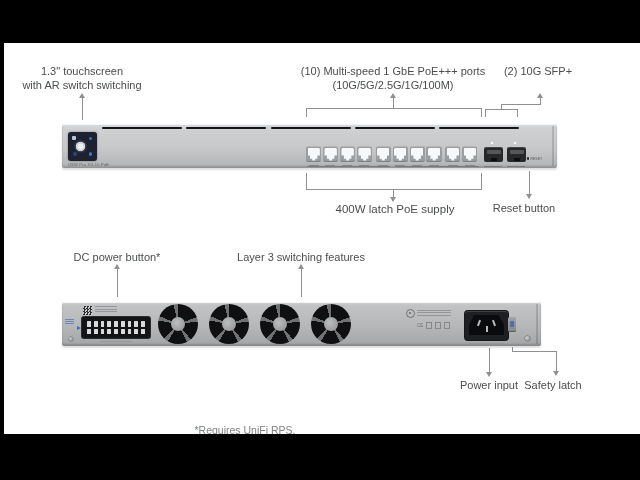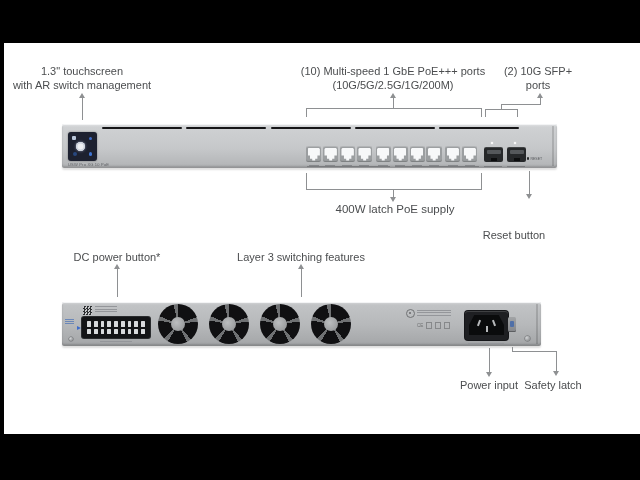--- a/index.html
+++ b/index.html
@@ -9,21 +9,21 @@
   .bar-top{position:absolute;left:0;top:0;width:640px;height:43px;background:#000;z-index:9;}
   .bar-bottom{position:absolute;left:0;top:434px;width:640px;height:46px;background:#000;z-index:9;}
   .bar-left{position:absolute;left:0;top:0;width:4px;height:480px;background:#000;z-index:10;}
 
   
   .lbl{position:absolute;text-align:center;color:#4b4d4f;font-size:11px;line-height:14px;}
   .lbl-touchscreen{left:0;top:64;width:164px;}
   .lbl-poe{left:283px;top:64px;width:220px;}
   .lbl-sfp{left:488px;top:64px;width:100px;}
   .lbl-supply{left:295px;top:202px;width:200px;font-size:11.5px;}
-  .lbl-reset{left:454px;top:201px;width:120px;margin-top:27px;}
+  .lbl-reset{left:464px;top:201px;width:120px;}
   .lbl-dc{left:35px;top:250px;width:164px;}
   .lbl-l3{left:201px;top:250px;width:200px;}
   .lbl-power{left:429px;top:378px;width:120px;}
   .lbl-latch{left:493px;top:378px;width:120px;}
   .lbl-touchscreen{top:64px;}
   .footnote{position:absolute;left:145px;top:424px;width:200px;text-align:center;
             color:#7e8082;font-size:10.5px;z-index:1;}
 
   
   .vl,.hl{position:absolute;background:#8e9092;}
@@ -112,29 +112,28 @@
     background:linear-gradient(#a2a4a6,#84868a);box-shadow:inset 0 -1px 0 rgba(0,0,0,.3);}
   .latch::after{content:"";position:absolute;left:2px;top:4px;width:4px;height:6px;background:#4f6fa8;border-radius:1px;}
 </style>
 </head>
 <body>
 
 <div class="stage">
 
   <div class="lbl lbl-touchscreen">
     <div>1.3" touchscreen</div>
-    <div>with AR switch management</div>
+    <div>with AR switch switching</div>
   </div>
   <div class="lbl lbl-poe">
     <div>(10) Multi-speed 1 GbE PoE+++ ports</div>
-    <div>(10G/5G/2.5G/1G/200M)</div>
+    <div>(10G/5G/2.5G/1G/100M)</div>
   </div>
   <div class="lbl lbl-sfp">
     <div>(2) 10G SFP+</div>
-    <div>ports</div>
   </div>
 
   <div class="arr-up" style="left:78.5px;top:93px;"></div>
   <div class="vl" style="left:82px;top:97px;height:23px;"></div>
   <div class="arr-up" style="left:389.5px;top:93px;"></div>
   <div class="vl" style="left:393px;top:97px;height:11px;"></div>
   <div class="hl" style="left:306px;top:108px;width:176px;"></div>
   <div class="vl" style="left:306px;top:108px;height:9px;"></div>
   <div class="vl" style="left:481px;top:108px;height:9px;"></div>
   <div class="arr-up" style="left:536.5px;top:93px;"></div>
@@ -308,19 +307,20 @@
   <div class="vl" style="left:489px;top:348px;height:25px;"></div>
   <div class="arr-down" style="left:485.5px;top:372px;"></div>
   <div class="vl" style="left:512px;top:347px;height:5px;"></div>
   <div class="hl" style="left:512px;top:351px;width:45px;"></div>
   <div class="vl" style="left:556px;top:351px;height:21px;"></div>
   <div class="arr-down" style="left:552.5px;top:371px;"></div>
 
   <div class="lbl lbl-latch">Safety latch</div>
   <div class="lbl lbl-power">Power input</div>
 
+  <div class="footnote">*Requires UniFi RPS.</div>
 
   <div class="bar-top"></div>
   <div class="bar-bottom"></div>
   <div class="bar-left"></div>
 <div class="sfp-led" style="left: 491px;"></div>
     <div class="sfp-led" style="left: 514px;"></div>
   </div>
 
 </body></html>

